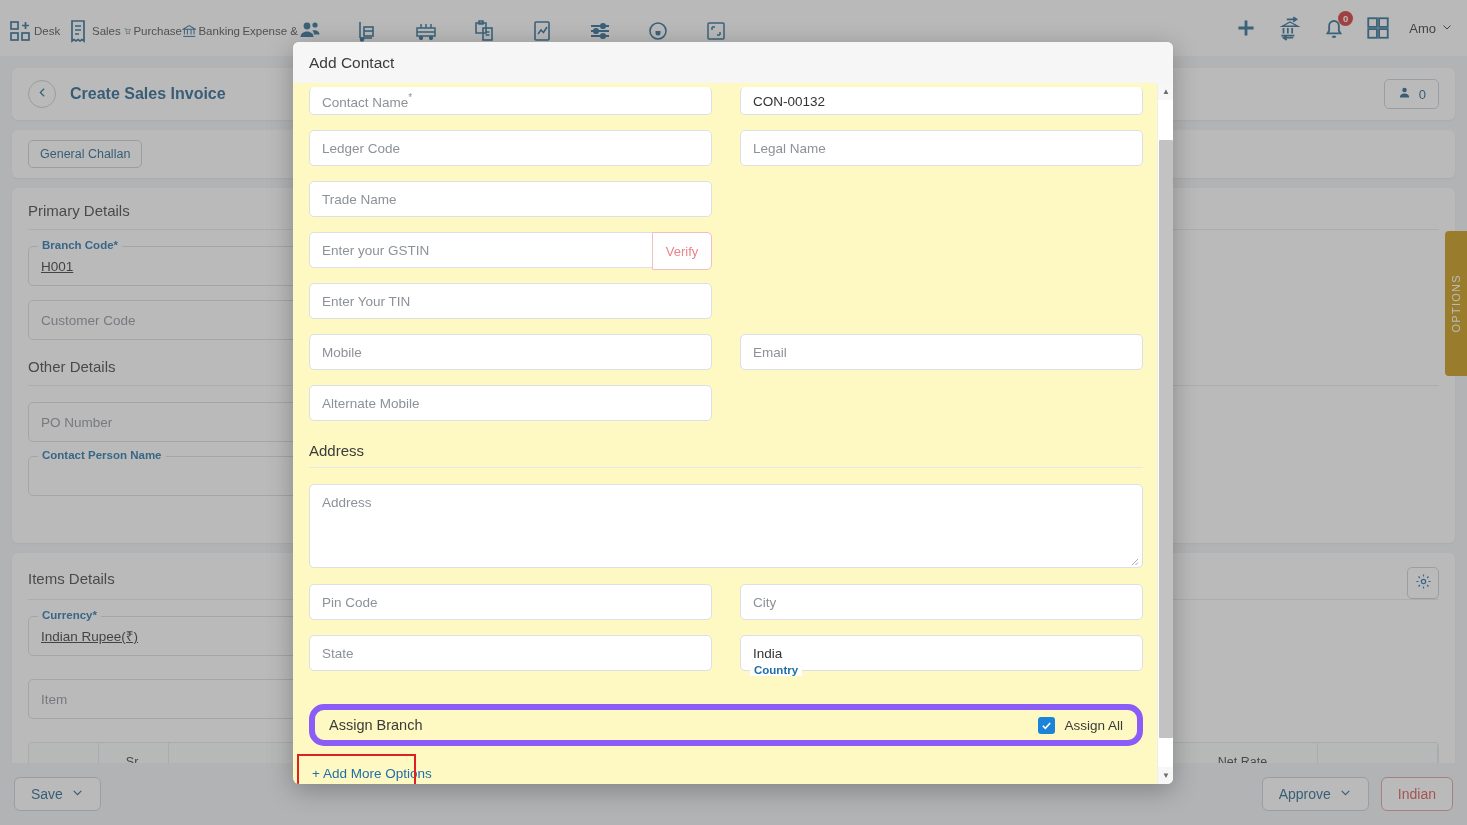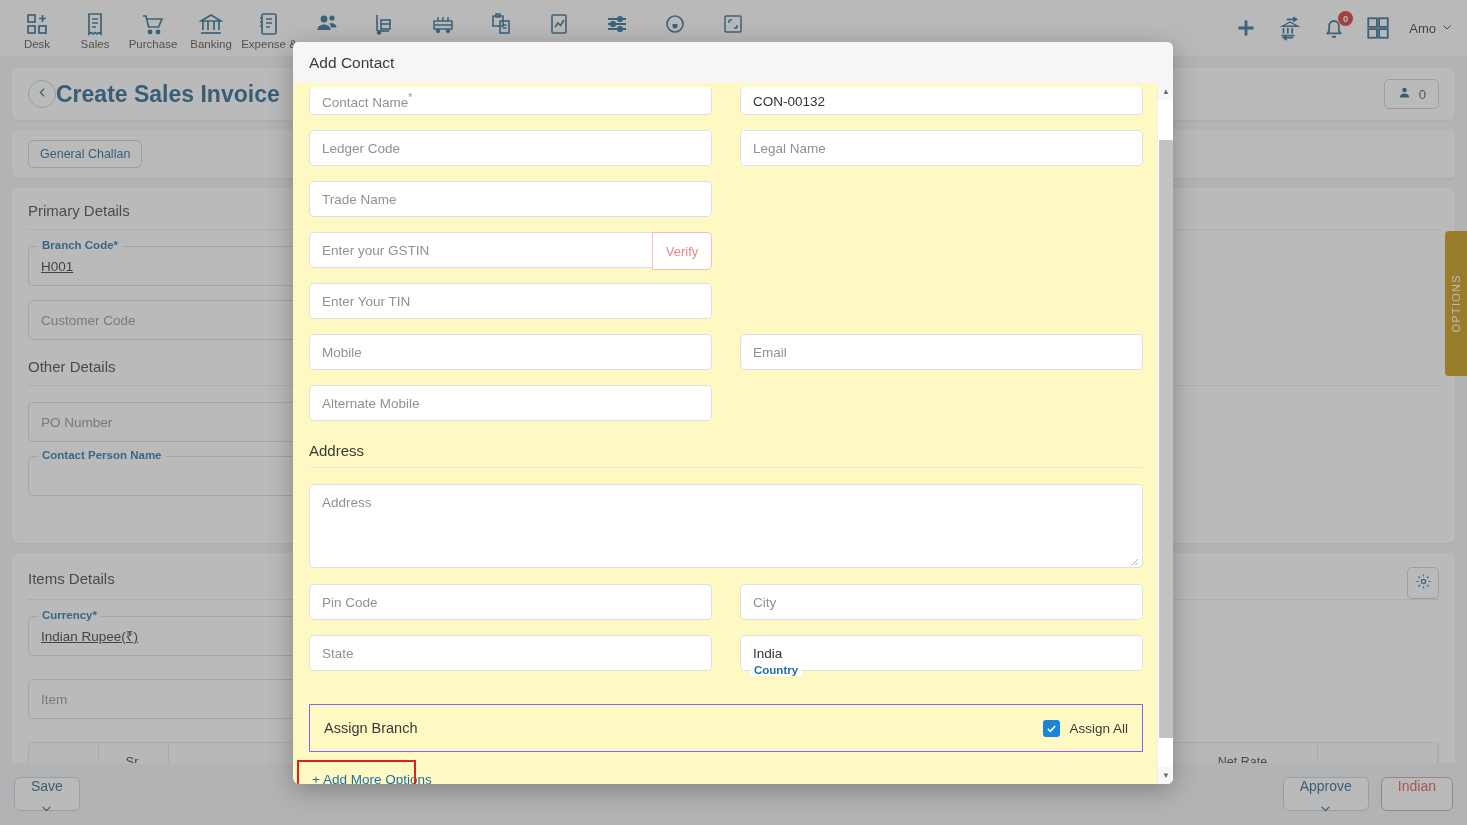--- a/index.html
+++ b/index.html
@@ -13,21 +13,21 @@
 
   
   .bg-layer { position:absolute; inset:0; }
 
   .topnav {
     position:absolute; top:0; left:0; width:1467px; height:56px;
     background:#fdfdfd; display:flex; align-items:center;
   }
   .nav-items { display:flex; align-items:flex-start; padding-left:8px; }
   .nav-item {
-    width:58px; display:flex; flex-direction:column; align-items:center;
+    width:58px; display:flex; align-items:center;
     gap:2px; padding-top:6px; cursor:pointer;
   }
   .nav-item .ico { width:24px; height:24px; color:#25688f; display:block; }
   .nav-item .ico svg { width:100%; height:100%; display:block; }
   .nav-item .lbl {
     font-size:11.5px; color:#4a4a4a; white-space:nowrap;
   }
   .nav-right {
     position:absolute; right:10px; top:0; height:56px;
     display:flex; align-items:center; gap:18px;
@@ -48,21 +48,21 @@
   .page-header {
     margin:12px 12px 0 12px; background:#fff; border-radius:6px;
     height:52px; display:flex; align-items:center; padding:0 16px;
     box-shadow:0 1px 2px rgba(0,0,0,.06);
   }
   .back-btn {
     width:28px;height:28px;border-radius:50%;border:1px solid #c8ccd2;
     display:flex;align-items:center;justify-content:center;color:#25688f;
     font-size:14px; cursor:pointer; background:#fff;
   }
-  .page-title { font-size:23px; font-weight:bold; color:#1f5f8b; }
+  .page-title { margin-left:14px; font-size:16px; font-weight:bold; color:#1f5f8b; }
   .hdr-right { margin-left:auto; }
   .chip-count {
     border:1px solid #c9cfd6; border-radius:5px; height:30px; padding:0 12px;
     display:flex;align-items:center;gap:7px;color:#1f5f8b;font-size:13px;background:#fff;
     cursor:pointer;
   }
 
   .tab-card {
     margin:10px 12px 0 12px; background:#fff; border-radius:6px; padding:10px 16px;
     box-shadow:0 1px 2px rgba(0,0,0,.06);
@@ -114,21 +114,21 @@
     margin-left:auto; cursor:pointer;
   }
 
   .footer-bar {
     position:absolute; bottom:0; left:0; width:1467px; height:62px;
     background:#f2f3f5; display:flex; align-items:center; padding:0 14px;
   }
   .btn {
     border-radius:6px; height:34px; padding:0 16px;
     display:inline-flex; align-items:center; gap:8px;
-    font-size:14px; background:#fff; cursor:pointer;flex-direction:column;
+    font-size:14px; background:#fff; cursor:pointer;
   }
   .btn-outline-grey { border:1px solid #c9cfd6; color:#1f5f8b; }
   .btn-outline-red  { border:1px solid #e09a9a; color:#d9534f; }
 
   .options-tab {
     position:absolute; right:0; top:175px; width:22px; height:145px;
     background:#c9960c; border-radius:4px 0 0 4px;
     color:#fff; font-size:11px; letter-spacing:1.3px;
     display:flex; align-items:center; justify-content:center; cursor:pointer;
   }
@@ -174,21 +174,21 @@
   .msec-rule { border-bottom:1px solid #e6e8eb; margin-bottom:16px; }
   .maddr {
     border:1px solid #dcdfe3; border-radius:5px; height:84px;
     padding:10px 12px; font-size:13.5px; color:#8d9298; position:relative;
     margin-bottom:16px; background:#fff;
   }
   .resize-grip {
     position:absolute; right:3px; bottom:3px; width:10px; height:10px; cursor:nwse-resize;
   }
   .assign-box {
-    border:1px solid #8b5cf6; border-radius:1px; height:48px;
+    border:6px solid #8b5cf6; border-radius:15px; height:42px;
     display:flex; align-items:center; padding:0 14px; margin-top:18px;
   }
   .assign-title { font-size:14.5px; color:#3b3b3b; }
   .assign-right { margin-left:auto; display:flex; align-items:center; gap:9px; cursor:pointer;}
   .cbx {
     width:17px;height:17px;border-radius:3px;background:#1b84d8;
     display:flex;align-items:center;justify-content:center;color:#fff;font-size:12px;
   }
   .assign-lbl { font-size:13.5px; color:#3b3b3b; }
 

